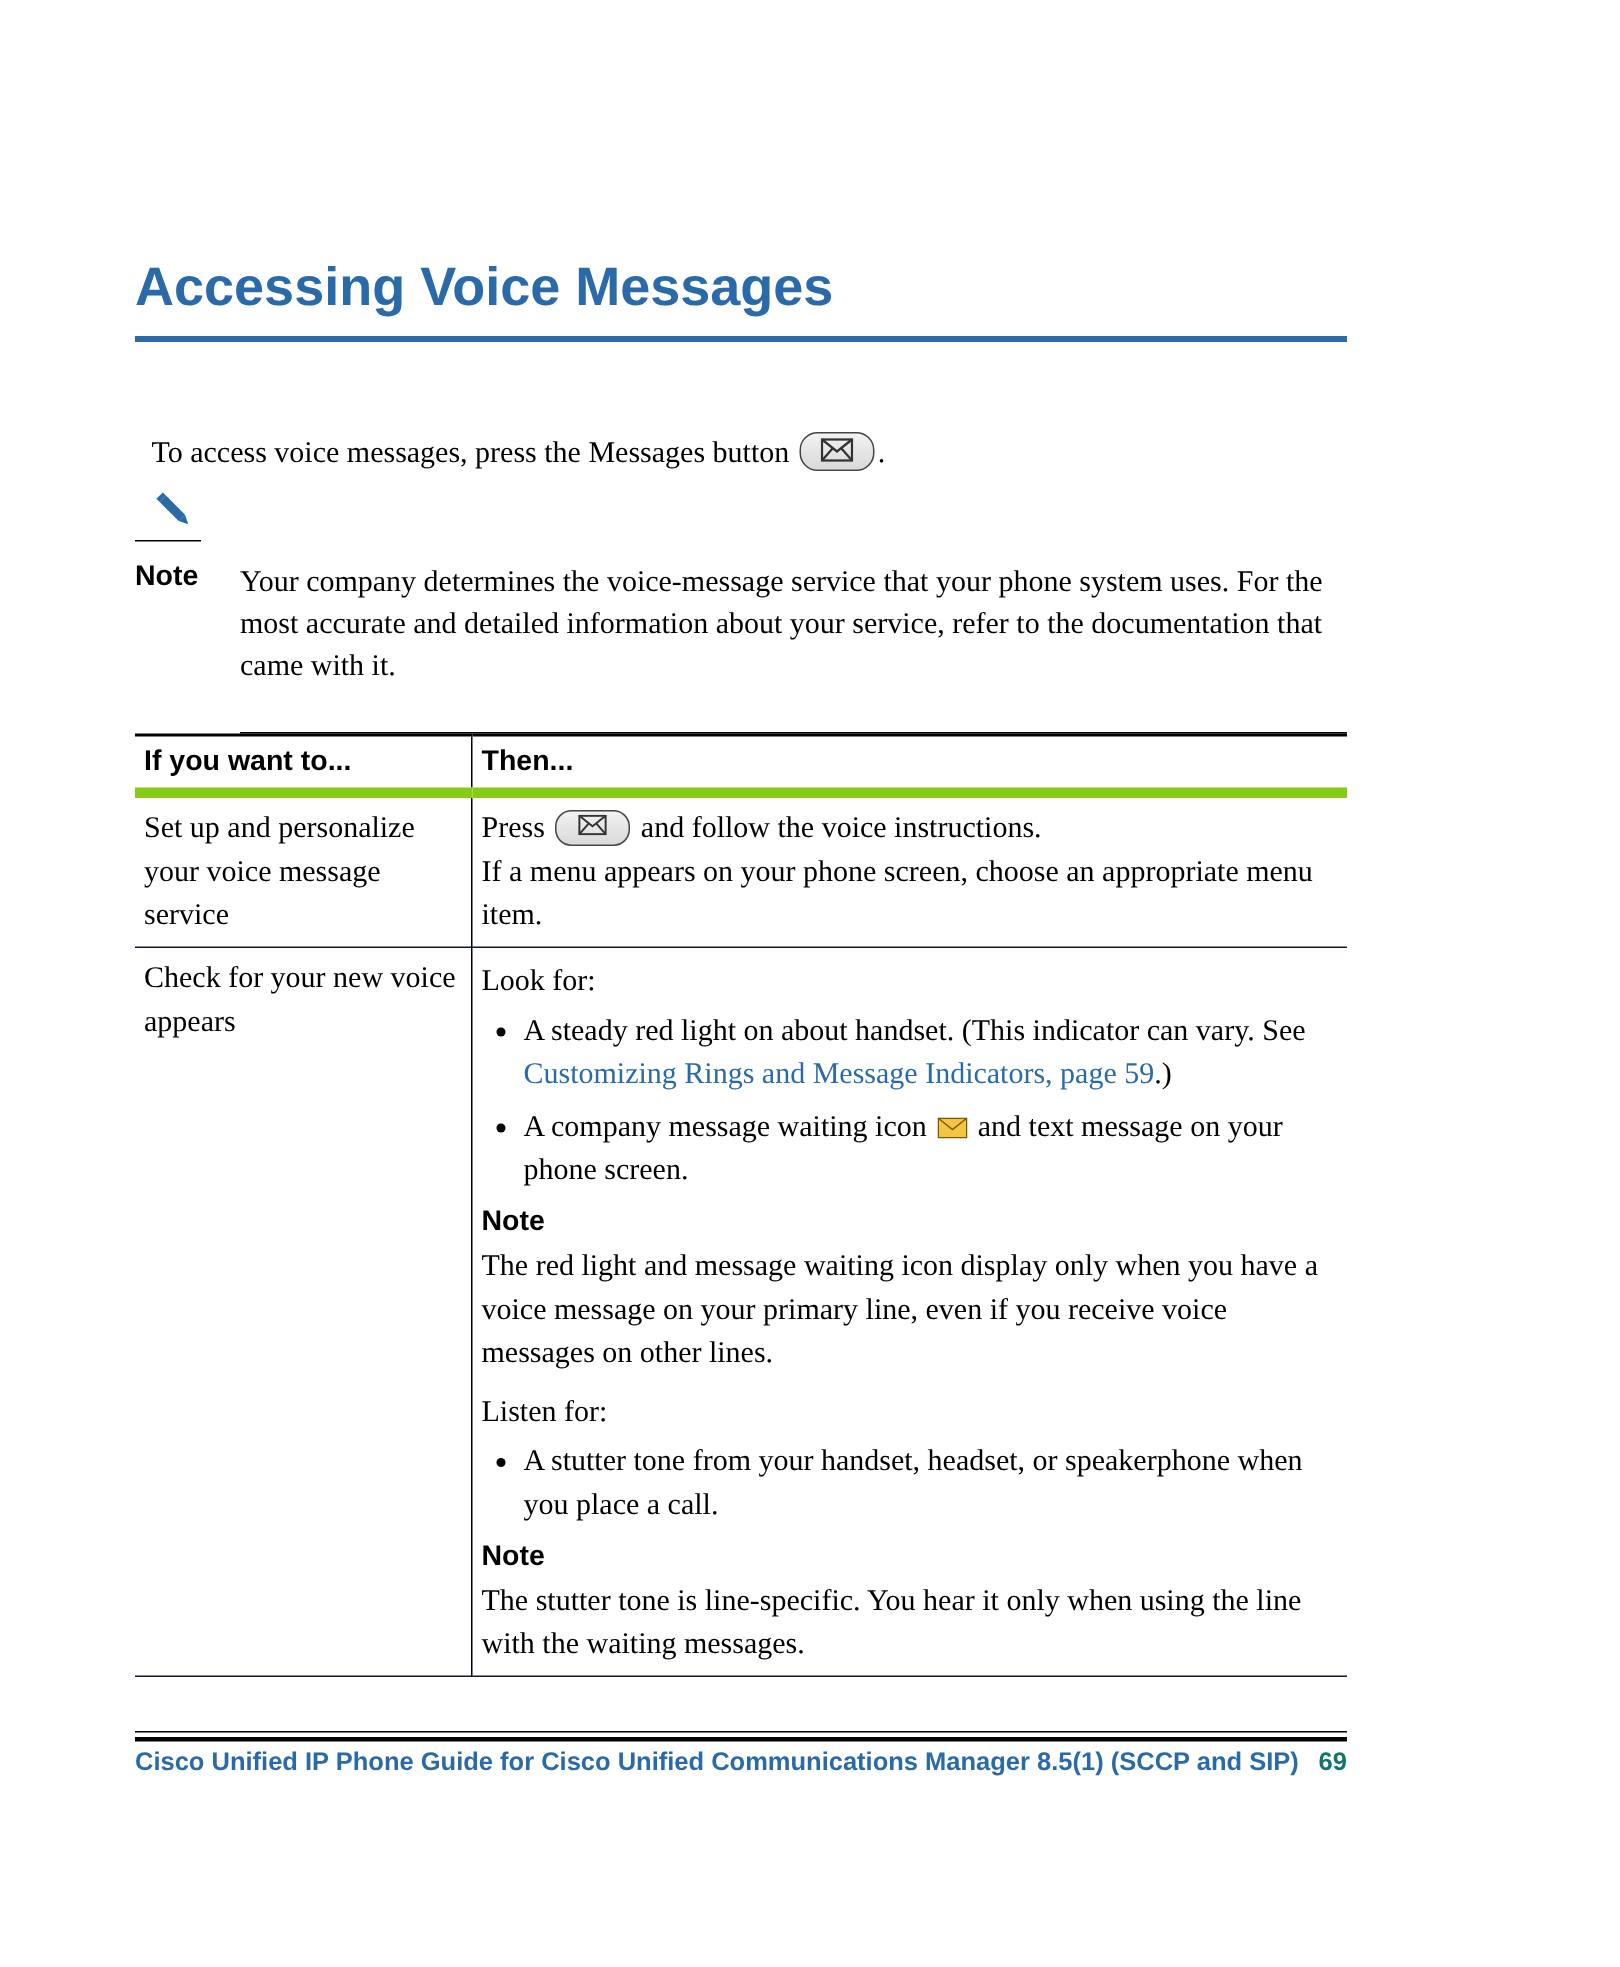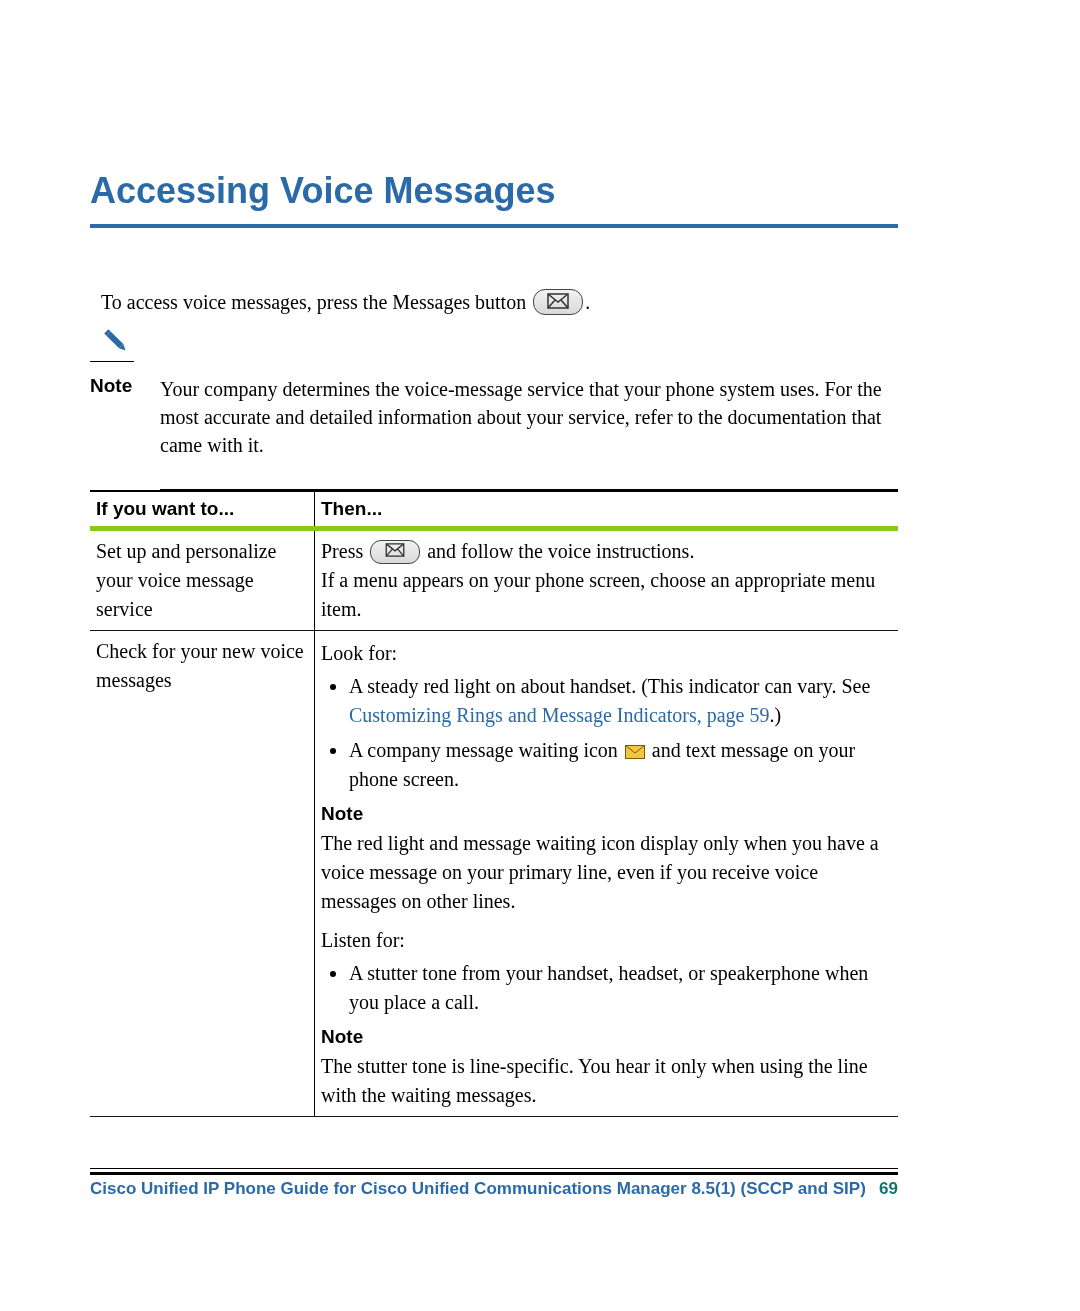--- a/index.html
+++ b/index.html
@@ -111,21 +111,21 @@
     width: 100%;
     border-collapse: collapse;
     font-size: 20px;
   }
   table.instructions th {
     font-family: Arial, Helvetica, sans-serif;
     font-weight: 700;
     font-size: 19px;
     text-align: left;
     border-top: 2px solid #000;
-    border-bottom: 5px solid #84cc16;
+    border-bottom: 7px solid #84cc16;
     padding: 6px 8px 6px 6px;
   }
   table.instructions td {
     vertical-align: top;
     border-top: 1px solid #000;
     border-bottom: 1px solid #0f172a;
     padding: 6px 8px 6px 6px;
     line-height: 1.45;
   }
   table.instructions td.col-vline {
@@ -157,21 +157,21 @@
   .inner-note-text {
     display: inline-block;
     vertical-align: top;
     width: 560px;
   }
   .section-label { margin-top: 2px; margin-bottom: 2px;}
   .footer {
     position: absolute;
     left: 90px;
     right: 90px;
-    bottom: 112px;
+    bottom: 126px;
   }
   .footer-rule-thin {
     border-top: 1px solid #000;
     height: 3px;
   }
   .footer-rule-thick {
     border-top: 3px solid #000;
     margin-bottom: 4px;
   }
   .footer-line {
@@ -238,21 +238,21 @@
                 <path d="M1 1 L11 9 L21 1" fill="none" stroke="#333" stroke-width="1.5"></path>
                 <path d="M1 15 L8 7 M21 15 L14 7" fill="none" stroke="#333" stroke-width="1.5"></path>
               </svg>
             </span>
             <span> and follow the voice instructions.</span>
           </div>
           <div>If a menu appears on your phone screen, choose an appropriate menu item.</div>
         </td>
       </tr>
       <tr>
-        <td class="col-vline">Check for your new voice messages</td>
+        <td class="col-vline">Check for your new voice appears</td>
         <td>
           <div class="section-label">Look for:</div>
           <ul class="bullets">
             <li>
               <span>A steady red light on about handset. (This indicator can vary. See </span><span class="xref">Customizing Rings and Message Indicators, page&nbsp;59</span><span>.)</span>
             </li>
             <li>
               <span>A company message waiting icon </span>
               <span class="env-icon">
                 <svg width="20" height="14" viewBox="0 0 20 14">

